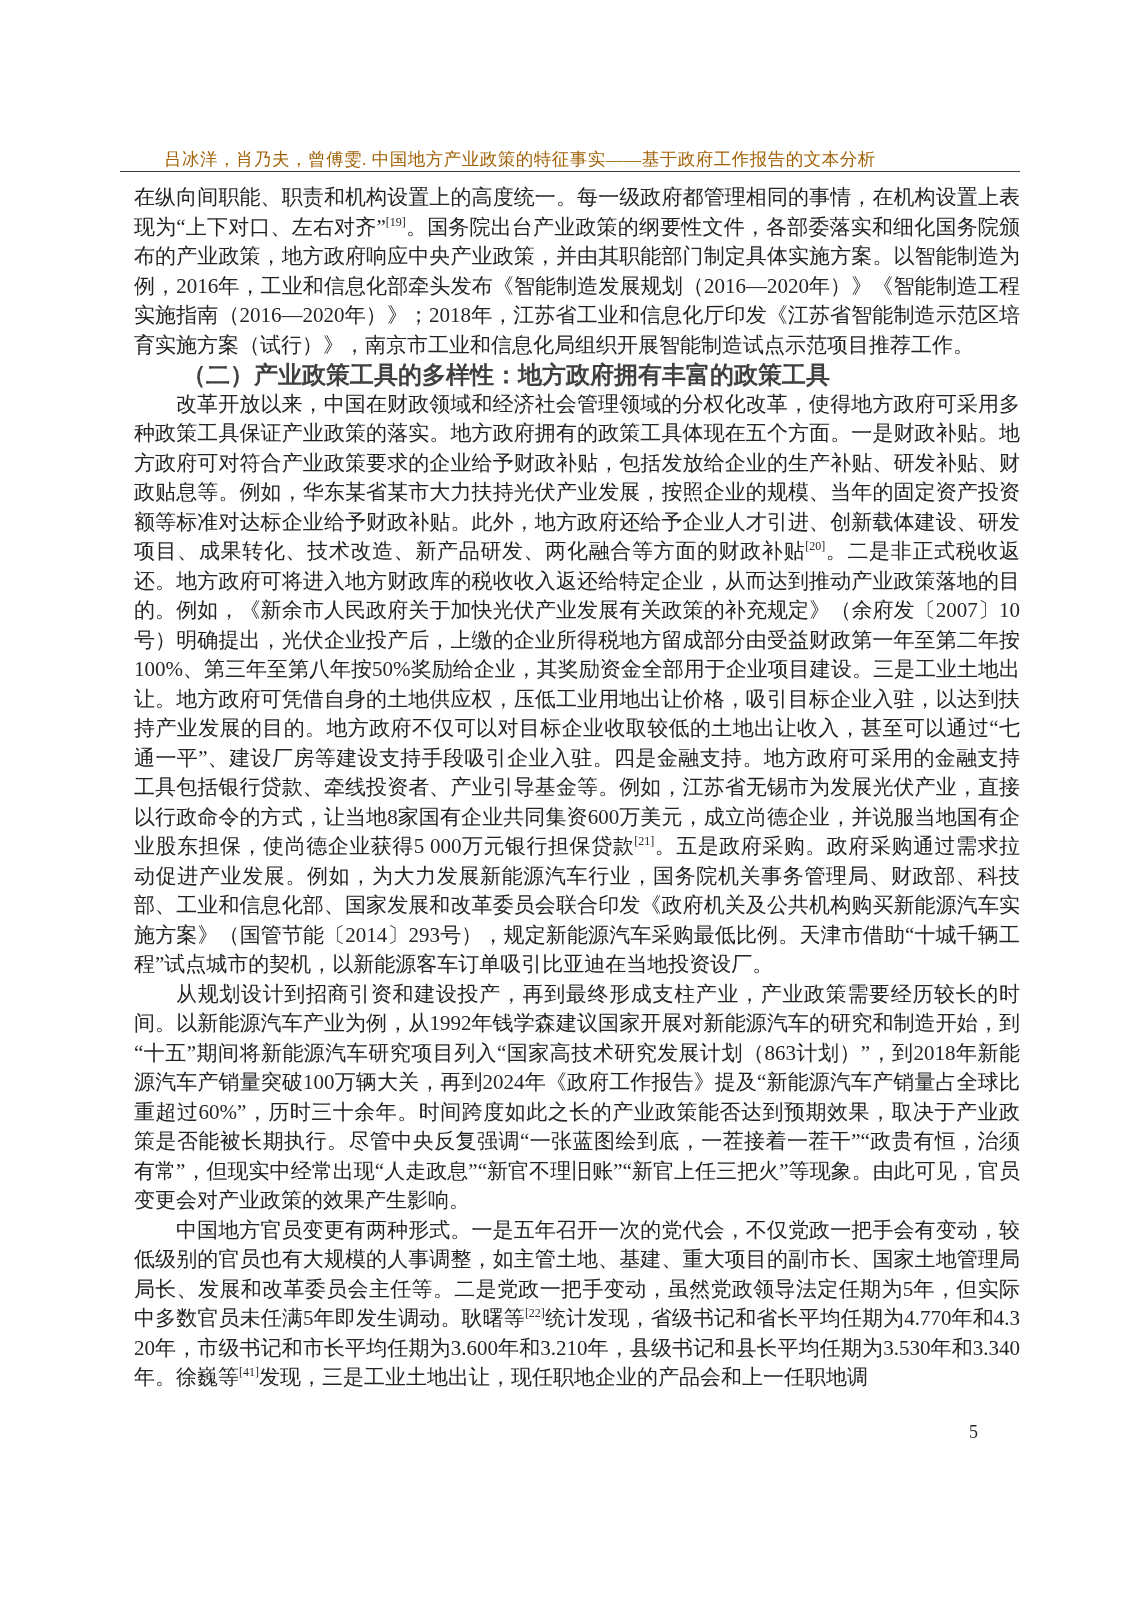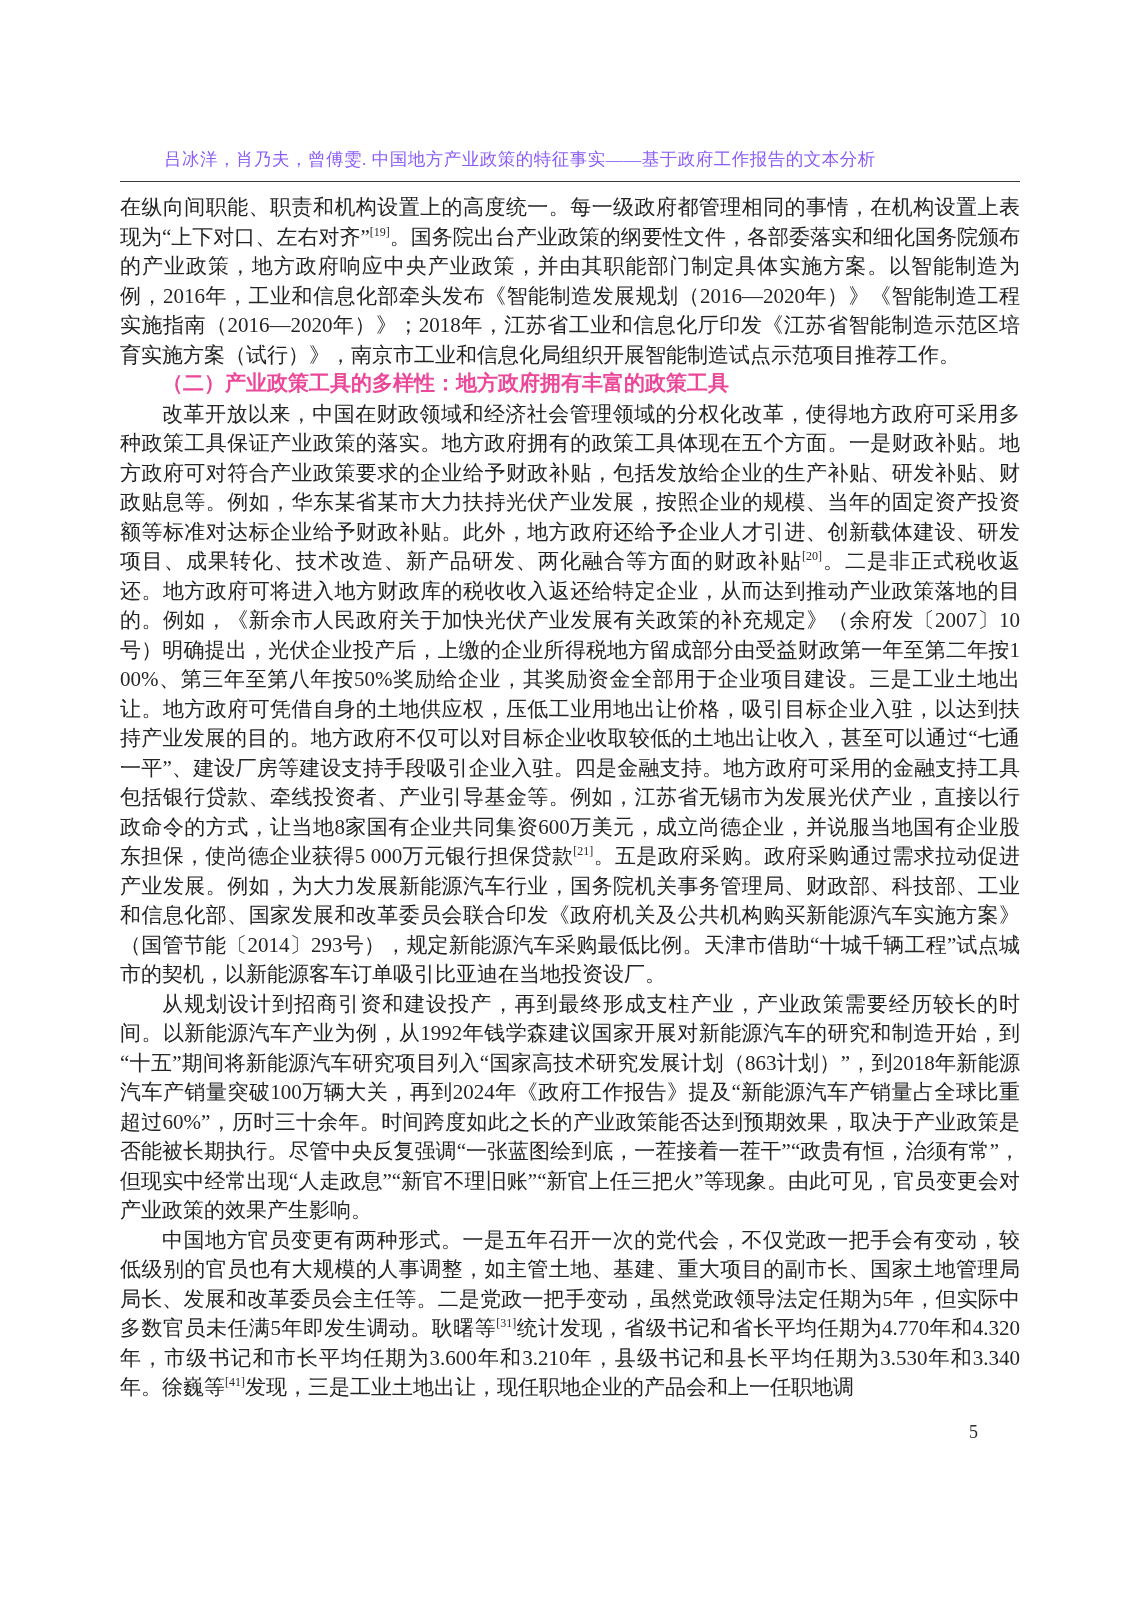--- a/index.html
+++ b/index.html
@@ -14,40 +14,41 @@
   }
   .content {
     position: absolute;
     left: 120px;
     top: 147px;
     width: 900px;
   }
   .running-head {
     font-size: 17.5px;
     letter-spacing: 0.5px;
-    color: #8b5cf6;
-    padding: 0 0 10px 44px;
+    color: #a16207;
+    padding: 0 0 0 44px;
     border-bottom: 1.5px solid #3a3a3a;
   }
   .article {
     margin-top: 11px;
     font-size: 21px;
     line-height: 29.5px;
     text-align: justify;
     text-justify: inter-ideograph;
     word-break: break-all;
+    margin-left: 14px;
   }
   .article p { margin: 0; padding: 0; }
   .para.indent { text-indent: 2em; }
   .heading {
     text-indent: 2em;
     font-weight: 700;
-    font-family: Liberation Mono, monospace;
-    font-size: 21px;
-    color: #ec4899;
+    font-family: Liberation Sans, sans-serif;
+    font-size: 24px;
+    color: #404040;
   }
   sup.ref {
     font-size: 12px;
     line-height: 0;
     vertical-align: super;
     letter-spacing: 0;
   }
   .page-number {
     position: absolute;
     right: 162px;
@@ -62,17 +63,17 @@
 <div class="page">
   <div class="content">
     <div class="running-head">
       <span>吕冰洋，肖乃夫，曾傅雯. 中国地方产业政策的特征事实——基于政府工作报告的文本分析</span>
     </div>
     <main class="article" id="article">
         <p class="para"><span>在纵向间职能、职责和机构设置上的高度统一。每一级政府都管理相同的事情，在机构设置上表现为“上下对口、左右对齐”</span><sup class="ref">[19]</sup><span>。国务院出台产业政策的纲要性文件，各部委落实和细化国务院颁布的产业政策，地方政府响应中央产业政策，并由其职能部门制定具体实施方案。以智能制造为例，2016年，工业和信息化部牵头发布《智能制造发展规划（2016—2020年）》《智能制造工程实施指南（2016—2020年）》；2018年，江苏省工业和信息化厅印发《江苏省智能制造示范区培育实施方案（试行）》，南京市工业和信息化局组织开展智能制造试点示范项目推荐工作。</span></p>
         <p class="heading"><span>（二）产业政策工具的多样性：地方政府拥有丰富的政策工具</span></p>
         <p class="para indent"><span>改革开放以来，中国在财政领域和经济社会管理领域的分权化改革，使得地方政府可采用多种政策工具保证产业政策的落实。地方政府拥有的政策工具体现在五个方面。一是财政补贴。地方政府可对符合产业政策要求的企业给予财政补贴，包括发放给企业的生产补贴、研发补贴、财政贴息等。例如，华东某省某市大力扶持光伏产业发展，按照企业的规模、当年的固定资产投资额等标准对达标企业给予财政补贴。此外，地方政府还给予企业人才引进、创新载体建设、研发项目、成果转化、技术改造、新产品研发、两化融合等方面的财政补贴</span><sup class="ref">[20]</sup><span>。二是非正式税收返还。地方政府可将进入地方财政库的税收收入返还给特定企业，从而达到推动产业政策落地的目的。例如，《新余市人民政府关于加快光伏产业发展有关政策的补充规定》（余府发〔2007〕10号）明确提出，光伏企业投产后，上缴的企业所得税地方留成部分由受益财政第一年至第二年按100%、第三年至第八年按50%奖励给企业，其奖励资金全部用于企业项目建设。三是工业土地出让。地方政府可凭借自身的土地供应权，压低工业用地出让价格，吸引目标企业入驻，以达到扶持产业发展的目的。地方政府不仅可以对目标企业收取较低的土地出让收入，甚至可以通过“七通一平”、建设厂房等建设支持手段吸引企业入驻。四是金融支持。地方政府可采用的金融支持工具包括银行贷款、牵线投资者、产业引导基金等。例如，江苏省无锡市为发展光伏产业，直接以行政命令的方式，让当地8家国有企业共同集资600万美元，成立尚德企业，并说服当地国有企业股东担保，使尚德企业获得5 000万元银行担保贷款</span><sup class="ref">[21]</sup><span>。五是政府采购。政府采购通过需求拉动促进产业发展。例如，为大力发展新能源汽车行业，国务院机关事务管理局、财政部、科技部、工业和信息化部、国家发展和改革委员会联合印发《政府机关及公共机构购买新能源汽车实施方案》（国管节能〔2014〕293号），规定新能源汽车采购最低比例。天津市借助“十城千辆工程”试点城市的契机，以新能源客车订单吸引比亚迪在当地投资设厂。</span></p>
         <p class="para indent"><span>从规划设计到招商引资和建设投产，再到最终形成支柱产业，产业政策需要经历较长的时间。以新能源汽车产业为例，从1992年钱学森建议国家开展对新能源汽车的研究和制造开始，到“十五”期间将新能源汽车研究项目列入“国家高技术研究发展计划（863计划）”，到2018年新能源汽车产销量突破100万辆大关，再到2024年《政府工作报告》提及“新能源汽车产销量占全球比重超过60%”，历时三十余年。时间跨度如此之长的产业政策能否达到预期效果，取决于产业政策是否能被长期执行。尽管中央反复强调“一张蓝图绘到底，一茬接着一茬干”“政贵有恒，治须有常”，但现实中经常出现“人走政息”“新官不理旧账”“新官上任三把火”等现象。由此可见，官员变更会对产业政策的效果产生影响。</span></p>
-        <p class="para indent"><span>中国地方官员变更有两种形式。一是五年召开一次的党代会，不仅党政一把手会有变动，较低级别的官员也有大规模的人事调整，如主管土地、基建、重大项目的副市长、国家土地管理局局长、发展和改革委员会主任等。二是党政一把手变动，虽然党政领导法定任期为5年，但实际中多数官员未任满5年即发生调动。耿曙等</span><sup class="ref">[31]</sup><span>统计发现，省级书记和省长平均任期为4.770年和4.320年，市级书记和市长平均任期为3.600年和3.210年，县级书记和县长平均任期为3.530年和3.340年。徐巍等</span><sup class="ref">[41]</sup><span>发现，三是工业土地出让，现任职地企业的产品会和上一任职地调</span></p>
+        <p class="para indent"><span>中国地方官员变更有两种形式。一是五年召开一次的党代会，不仅党政一把手会有变动，较低级别的官员也有大规模的人事调整，如主管土地、基建、重大项目的副市长、国家土地管理局局长、发展和改革委员会主任等。二是党政一把手变动，虽然党政领导法定任期为5年，但实际中多数官员未任满5年即发生调动。耿曙等</span><sup class="ref">[22]</sup><span>统计发现，省级书记和省长平均任期为4.770年和4.320年，市级书记和市长平均任期为3.600年和3.210年，县级书记和县长平均任期为3.530年和3.340年。徐巍等</span><sup class="ref">[41]</sup><span>发现，三是工业土地出让，现任职地企业的产品会和上一任职地调</span></p>
       </main>
   </div>
   <div class="page-number">5</div>
 </div>
 
 </body></html>

